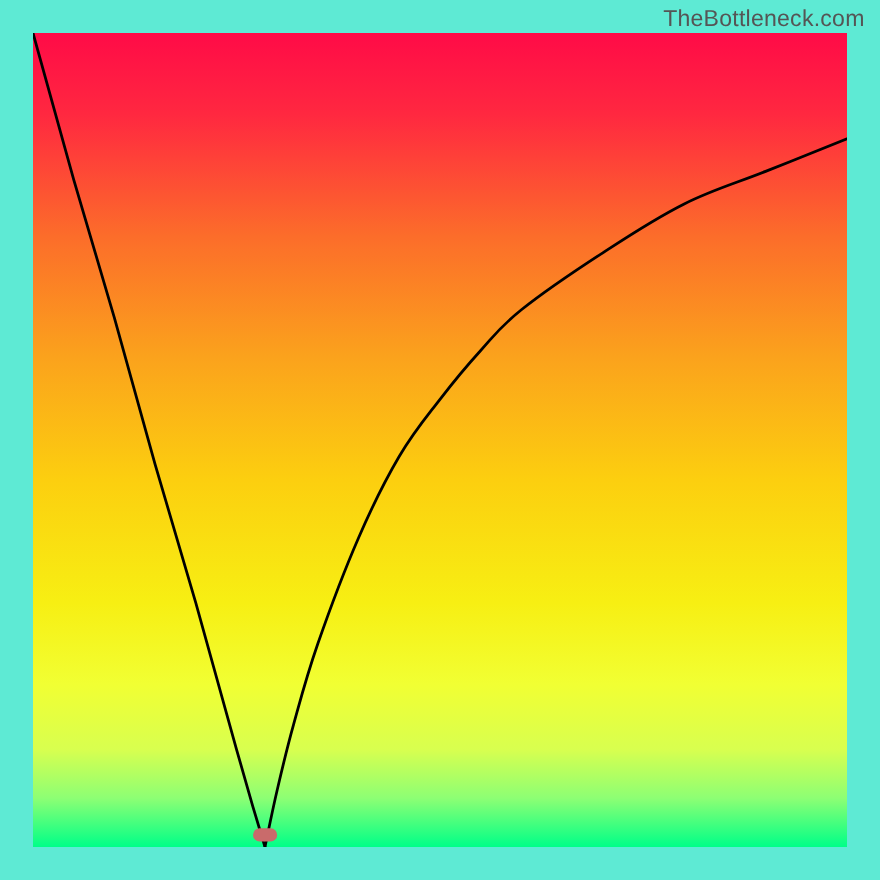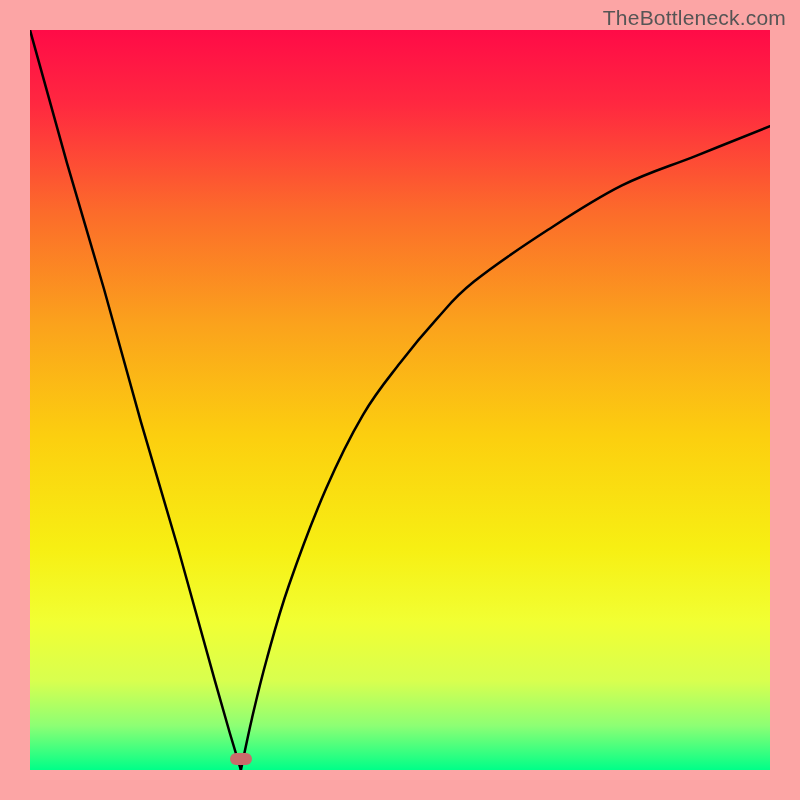--- a/index.html
+++ b/index.html
@@ -10,21 +10,21 @@
     background: #000;
     overflow: hidden;
     font-family: Arial, Helvetica, sans-serif;
   }
   .frame {
     position: absolute;
     top: 0;
     left: 0;
     width: 800px;
     height: 800px;
-    background: #fca5a5;
+    background: #5eead4;
   }
   .plot-area {
     position: absolute;
     top: 30px;
     left: 30px;
     width: 740px;
     height: 740px;
   }
   .gradient {
     position: absolute;

